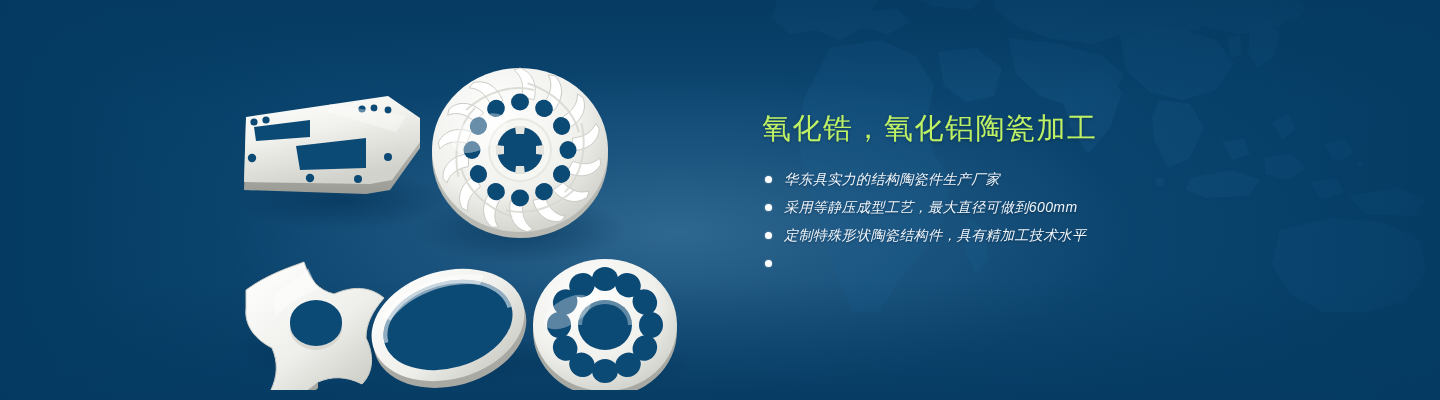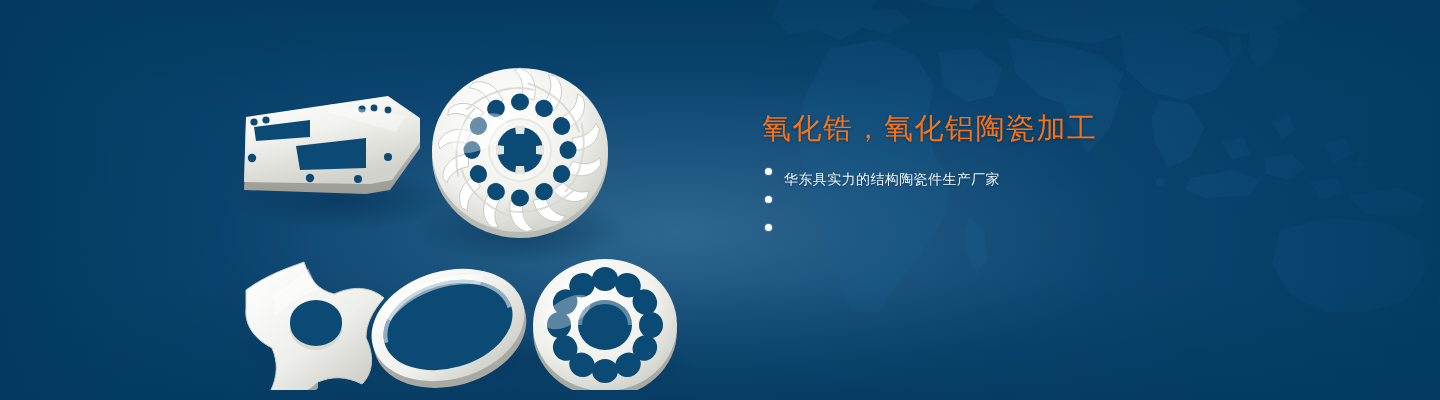--- a/index.html
+++ b/index.html
@@ -77,37 +77,38 @@
   
   .copy {
     position: absolute;
     left: 762px;
     top: 110px;
     width: 620px;
   }
   .headline {
     font-size: 29px;
     line-height: 36px;
-    color: #f97316;
+    color: #bef264;
     letter-spacing: 1.5px;
     font-weight: 400;
     margin: 0 0 22px 0;
     text-shadow: 0 1px 3px rgba(0,25,50,0.45);
     white-space: nowrap;
   }
   .bullets {
     list-style: none;
     margin: 0;
     padding: 0;
   }
   .bullet {
     display: flex;
-    align-items: flex-start;
+    align-items: center;
     margin-bottom: 6px;
     height: 22px;
+    font-style: italic;
   }
   .dot {
     width: 7px;
     height: 7px;
     border-radius: 50%;
     background: #ffffff;
     flex: 0 0 auto;
     margin-right: 12px;
     margin-left: 3px;
     box-shadow: 0 0 2px rgba(255,255,255,0.5);
@@ -360,20 +361,25 @@
 
     <h1 class="headline">氧化锆，氧化铝陶瓷加工</h1>
 
     <ul class="bullets">
       <li class="bullet">
         <span class="dot"></span>
         <span class="bullet-text">华东具实力的结构陶瓷件生产厂家</span>
       </li>
       <li class="bullet">
         <span class="dot"></span>
+        <span class="bullet-text">采用等静压成型工艺，最大直径可做到600mm</span>
+      </li>
+      <li class="bullet">
+        <span class="dot"></span>
+        <span class="bullet-text">定制特殊形状陶瓷结构件，具有精加工技术水平</span>
       </li>
       <li class="bullet">
         <span class="dot"></span>
       </li>
     </ul>
 
   </div>
 
 </div>
 

